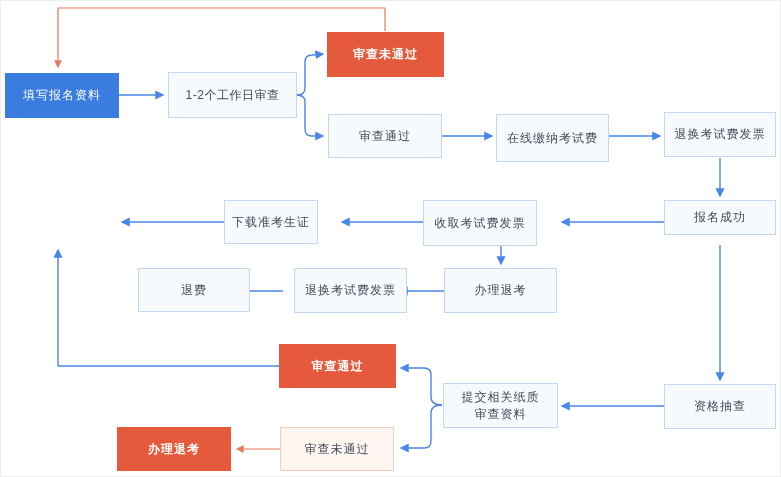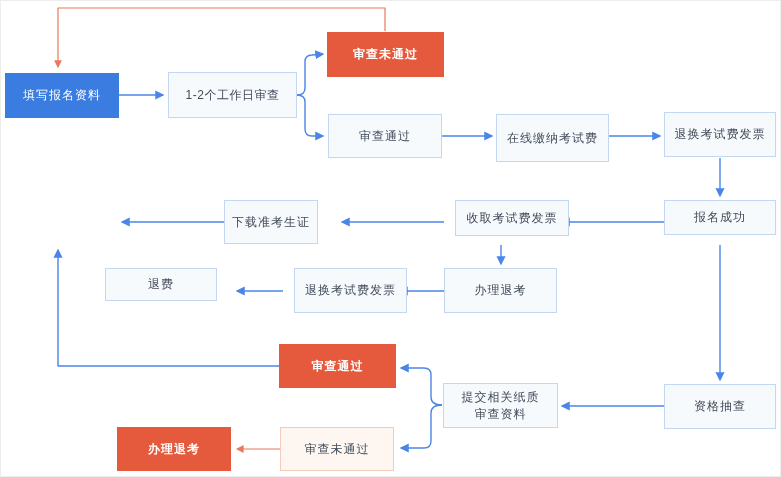--- a/index.html
+++ b/index.html
@@ -106,30 +106,30 @@
   <div class="node node--orange" style="left:326px;top:31px;width:117px;height:45px">审查未通过</div>
 
   <div class="node node--light" style="left:327px;top:113px;width:114px;height:44px">审查通过</div>
 
   <div class="node node--light" style="left:495px;top:113px;width:113px;height:48px">在线缴纳考试费</div>
 
   <div class="node node--light" style="left:663px;top:111px;width:112px;height:45px">退换考试费发票</div>
 
   <div class="node node--light" style="left:663px;top:199px;width:112px;height:35px">报名成功</div>
 
-  <div class="node node--light" style="left:454px;top:199px;width:114px;height:36px">收取考试费发票</div>
+  <div class="node node--light" style="left:422px;top:199px;width:114px;height:46px">收取考试费发票</div>
 
   <div class="node node--light" style="left:223px;top:199px;width:94px;height:44px">下载准考生证</div>
 
 
   <div class="node node--light" style="left:443px;top:267px;width:113px;height:45px">办理退考</div>
 
   <div class="node node--light" style="left:293px;top:267px;width:113px;height:45px">退换考试费发票</div>
 
-  <div class="node node--light" style="left:104px;top:267px;width:112px;height:33px">退费</div>
+  <div class="node node--light" style="left:137px;top:267px;width:112px;height:44px">退费</div>
 
   <div class="node node--orange" style="left:278px;top:343px;width:117px;height:44px">审查通过</div>
 
   <div class="node node--light" style="left:442px;top:382px;width:115px;height:45px">
     <span>提交相关纸质</span>
     <span>审查资料</span>
   </div>
 
   <div class="node node--light" style="left:663px;top:383px;width:112px;height:45px">资格抽查</div>
 

